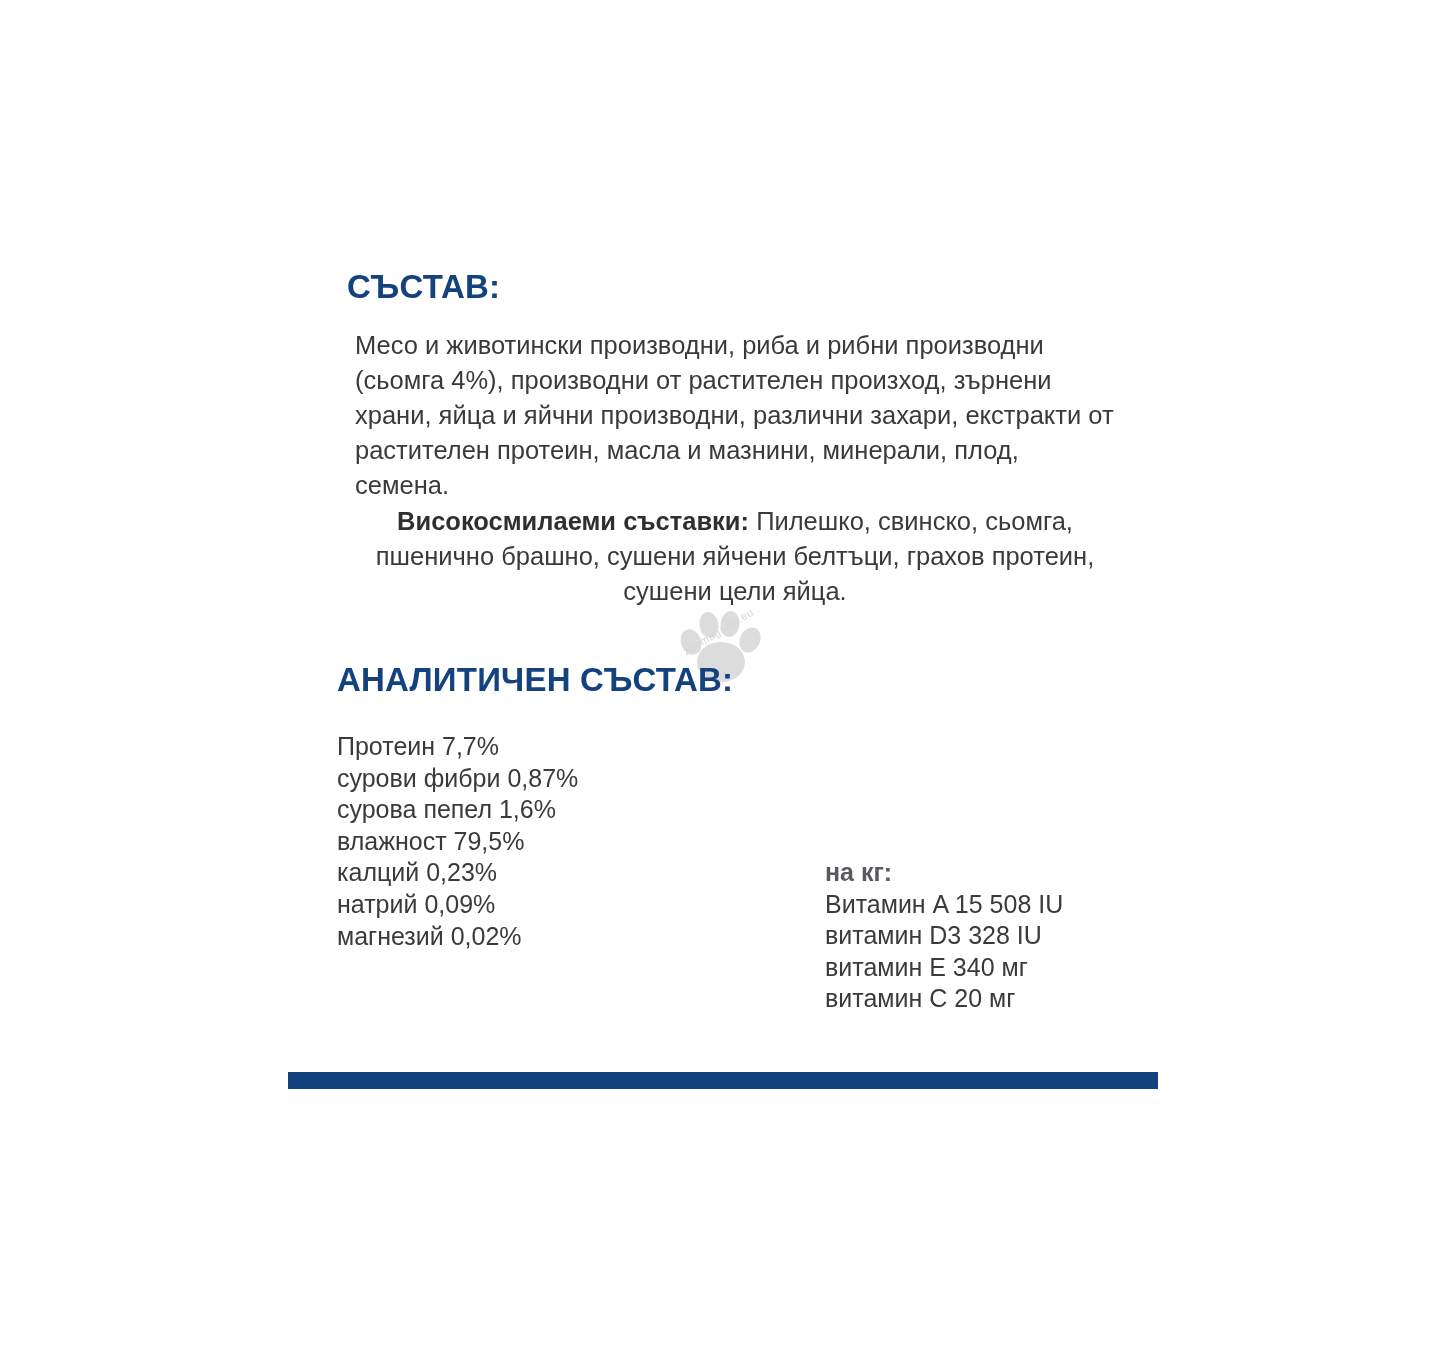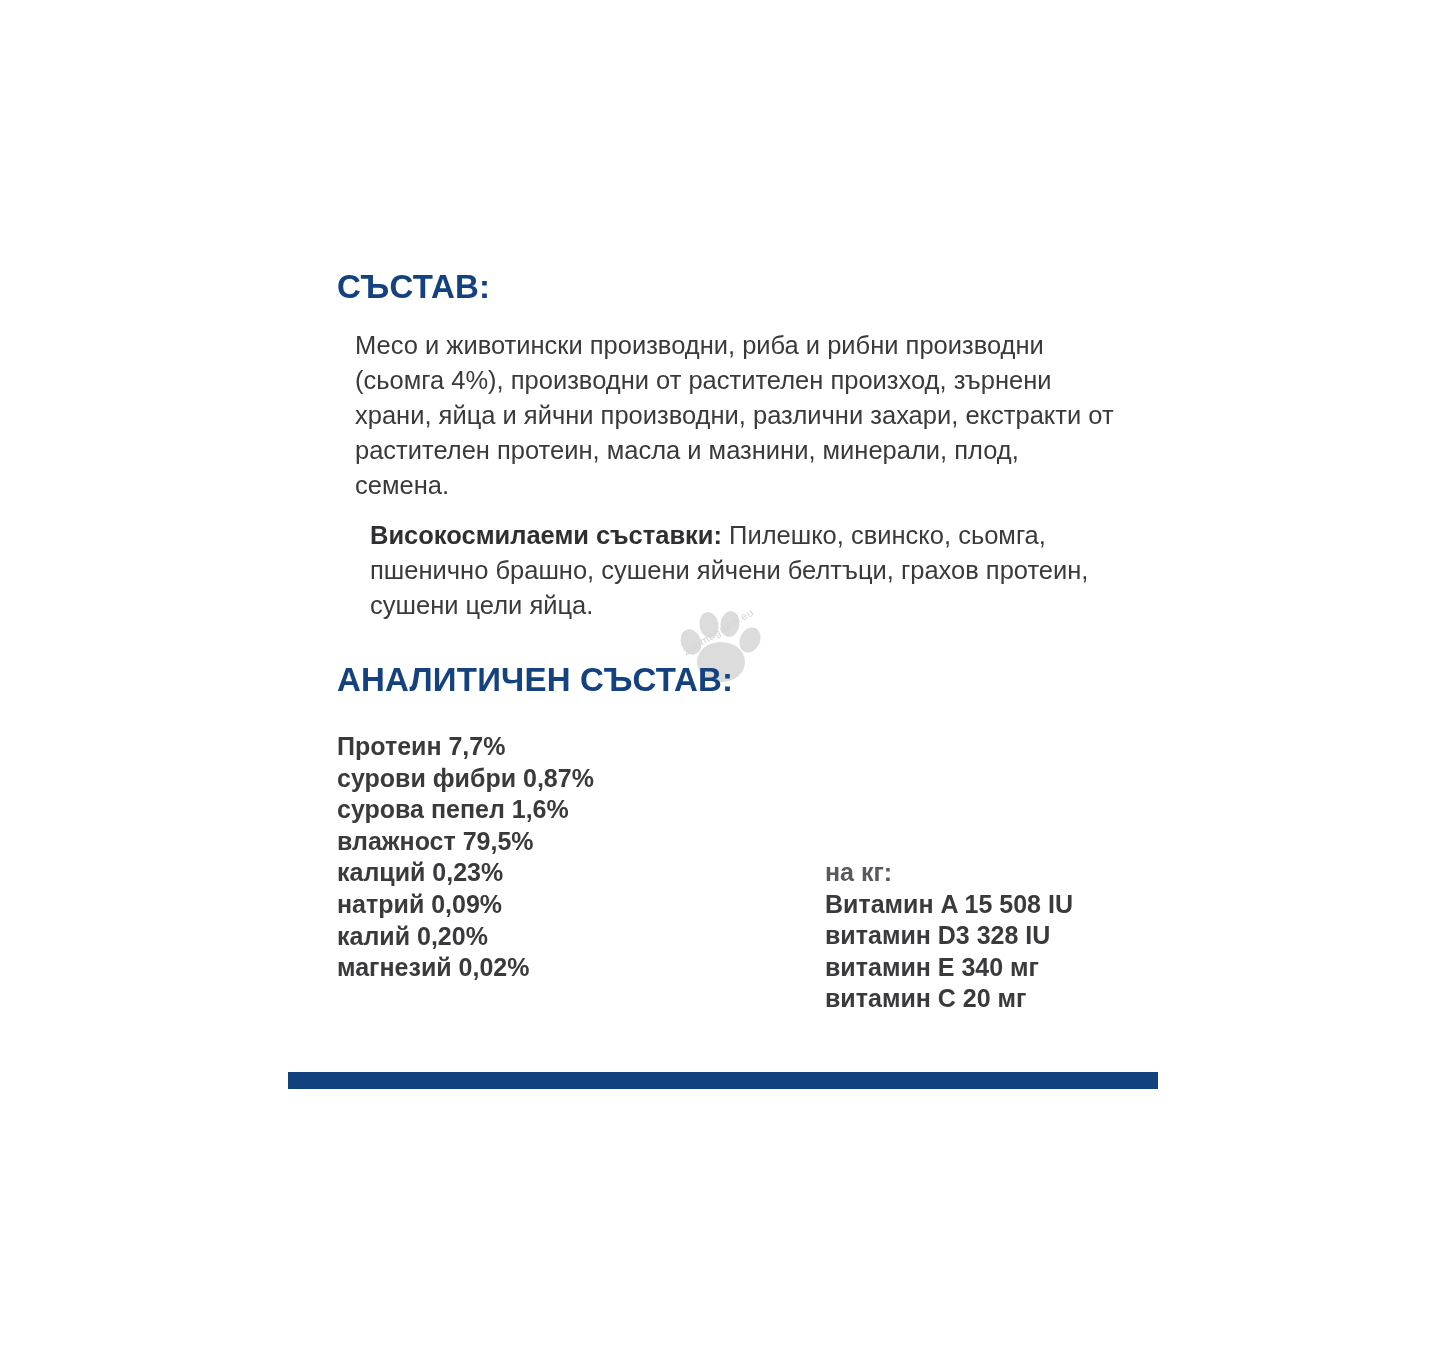--- a/index.html
+++ b/index.html
@@ -49,21 +49,21 @@
     position: absolute;
     font-family: "Liberation Sans", sans-serif;
     font-weight: bold;
     font-size: 33px;
     letter-spacing: 0.2px;
     color: #13427f;
     white-space: nowrap;
     z-index: 3;
   }
   #heading-composition {
-    left: 337px;
+    left: 347px;
     top: 268px;
   }
   #heading-analytical {
     left: 337px;
     top: 661px;
   }
 
   
   .composition-body {
     position: absolute;
@@ -72,21 +72,22 @@
     width: 760px;
     font-size: 25.5px;
     line-height: 35px;
     color: #3a3a3c;
     z-index: 3;
   }
   .composition-body .intro {
     margin: 0;
   }
   .composition-body .highly-digestible {
-    margin: 15px;
+    margin: 1px;
+    text-align: center;
   }
   .highly-digestible .hd-label {
     font-weight: bold;
     color: #2f2f31;
   }
 
   
   .analytical-wrap {
     position: absolute;
     left: 337px;
@@ -100,21 +101,20 @@
   }
   #analytical-col-left { left: 0px; width: 420px; }
   #analytical-col-right { left: 460px; width: 360px; }
   #analytical-col-right { top: 126px; margin-left: 28px; }
 
   .nutrient-row {
     font-size: 25px;
     line-height: 31.6px;
     color: #3a3a3c;
     white-space: nowrap;
-    font-weight: bold;
   }
   .per-kg-label {
     font-size: 25px;
     line-height: 31.6px;
     font-weight: bold;
     color: #5a5a5e;
     white-space: nowrap;
   }
 
   
@@ -155,21 +155,20 @@
 
   <div class="analytical-wrap">
 
     <div class="analytical-col" id="analytical-col-left">
       <div class="nutrient-row">Протеин 7,7%</div>
       <div class="nutrient-row">сурови фибри 0,87%</div>
       <div class="nutrient-row">сурова пепел 1,6%</div>
       <div class="nutrient-row">влажност 79,5%</div>
       <div class="nutrient-row">калций 0,23%</div>
       <div class="nutrient-row">натрий 0,09%</div>
-      <div class="nutrient-row">калий 0,20%</div>
       <div class="nutrient-row">магнезий 0,02%</div>
     </div>
 
     <div class="analytical-col" id="analytical-col-right">
       <div class="per-kg-label">на кг:</div>
       <div class="nutrient-row">Витамин A 15 508 IU</div>
       <div class="nutrient-row">витамин D3 328 IU</div>
       <div class="nutrient-row">витамин E 340 мг</div>
       <div class="nutrient-row">витамин C 20 мг</div>
     </div>

